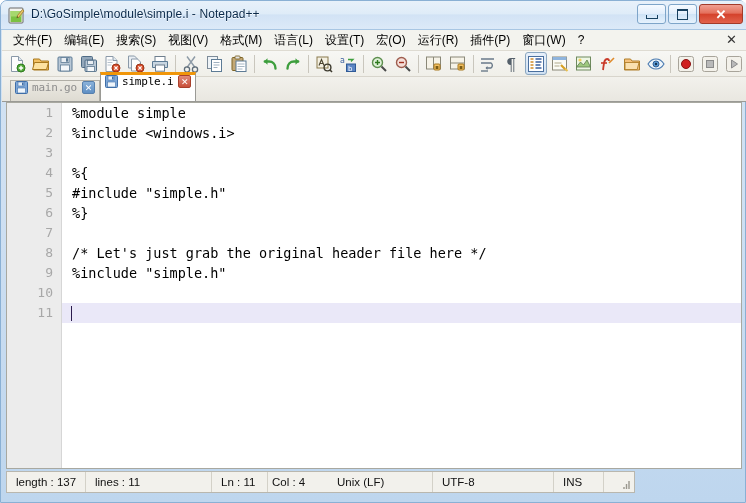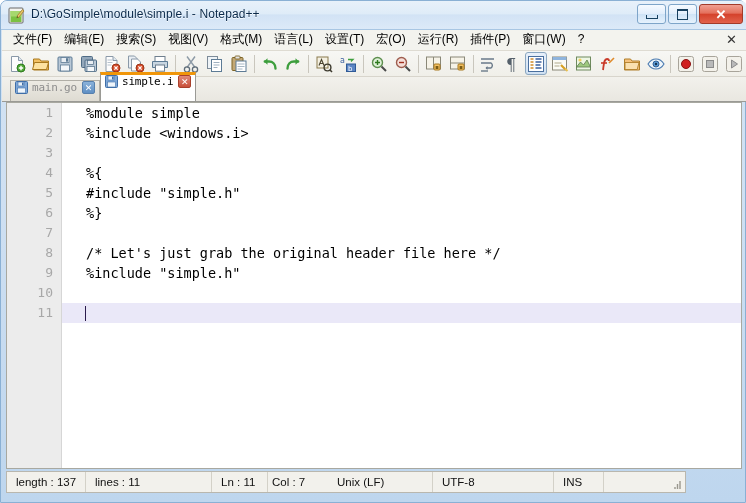--- a/index.html
+++ b/index.html
@@ -105,21 +105,21 @@
 
   
   .menubar {
     position: absolute;
     left: 1px; top: 29px;
     width: 744px;
     height: 21px;
     background: #f3f3ee;
     border-bottom: 1px solid #dedbd2;
     display: flex;
-    align-items: flex-start;
+    align-items: center;
     padding-left: 5px;
     box-sizing: border-box;
   }
   .menu-item {
     font-size: 12px;
     color: #000000;
     padding: 2px 6px 3px 6px;
     white-space: nowrap;
     line-height: 14px;
   }
@@ -261,21 +261,21 @@
   }
   .code {
     position: absolute;
     left: 55px; top: 0;
     right: 0; bottom: 0;
     background: #ffffff;
   }
   .code-line {
     height: 20px;
     line-height: 20px;
-    padding-left: 24px;
+    padding-left: 10px;
     font-family: "DejaVu Sans Mono", monospace;
     font-size: 13.5px;
     color: #000000;
     white-space: pre;
     box-sizing: border-box;
   }
   .code-line.current {
     background: #eae8f8;
   }
   .caret {
@@ -284,21 +284,21 @@
     height: 15px;
     background: #2b1b4d;
     vertical-align: -3px;
     margin-left: -1px;
   }
 
   
   .statusbar {
     position: absolute;
     left: 5px; top: 470px;
-    width: 680px;
+    width: 629px;
     height: 22px;
     box-sizing: border-box;
     background: #f2f1ec;
     border: 1px solid #b9b7ae;
     display: flex;
     align-items: center;
     font-size: 11.5px;
     color: #111111;
   }
   .sb-cell {
@@ -681,21 +681,21 @@
       <div class="code-line"></div>
       <div class="code-line current"><span class="caret"></span></div>
     </div>
 
   </div>
 
   <div class="statusbar">
     <div class="sb-cell" style="width:79px">length : 137</div>
     <div class="sb-cell" style="width:126px">lines : 11</div>
     <div class="sb-cell" style="width:56px">Ln : 11</div>
-    <div class="sb-cell" style="width:60px; border-right:none; padding-left:4px">Col : 7</div>
+    <div class="sb-cell" style="width:60px; border-right:none; padding-left:4px">Col : 4</div>
     <div class="sb-cell" style="width:105px">Unix (LF)</div>
     <div class="sb-cell" style="width:121px">UTF-8</div>
     <div class="sb-cell" style="width:50px">INS</div>
     <span class="sb-grip">
       <svg width="12" height="12" viewBox="0 0 12 12">
         <path d="M9 3v8M6.5 6v5M4 9v2" stroke="#9a978e" stroke-width="1.4"></path>
       </svg>
     </span>
   </div>
 

